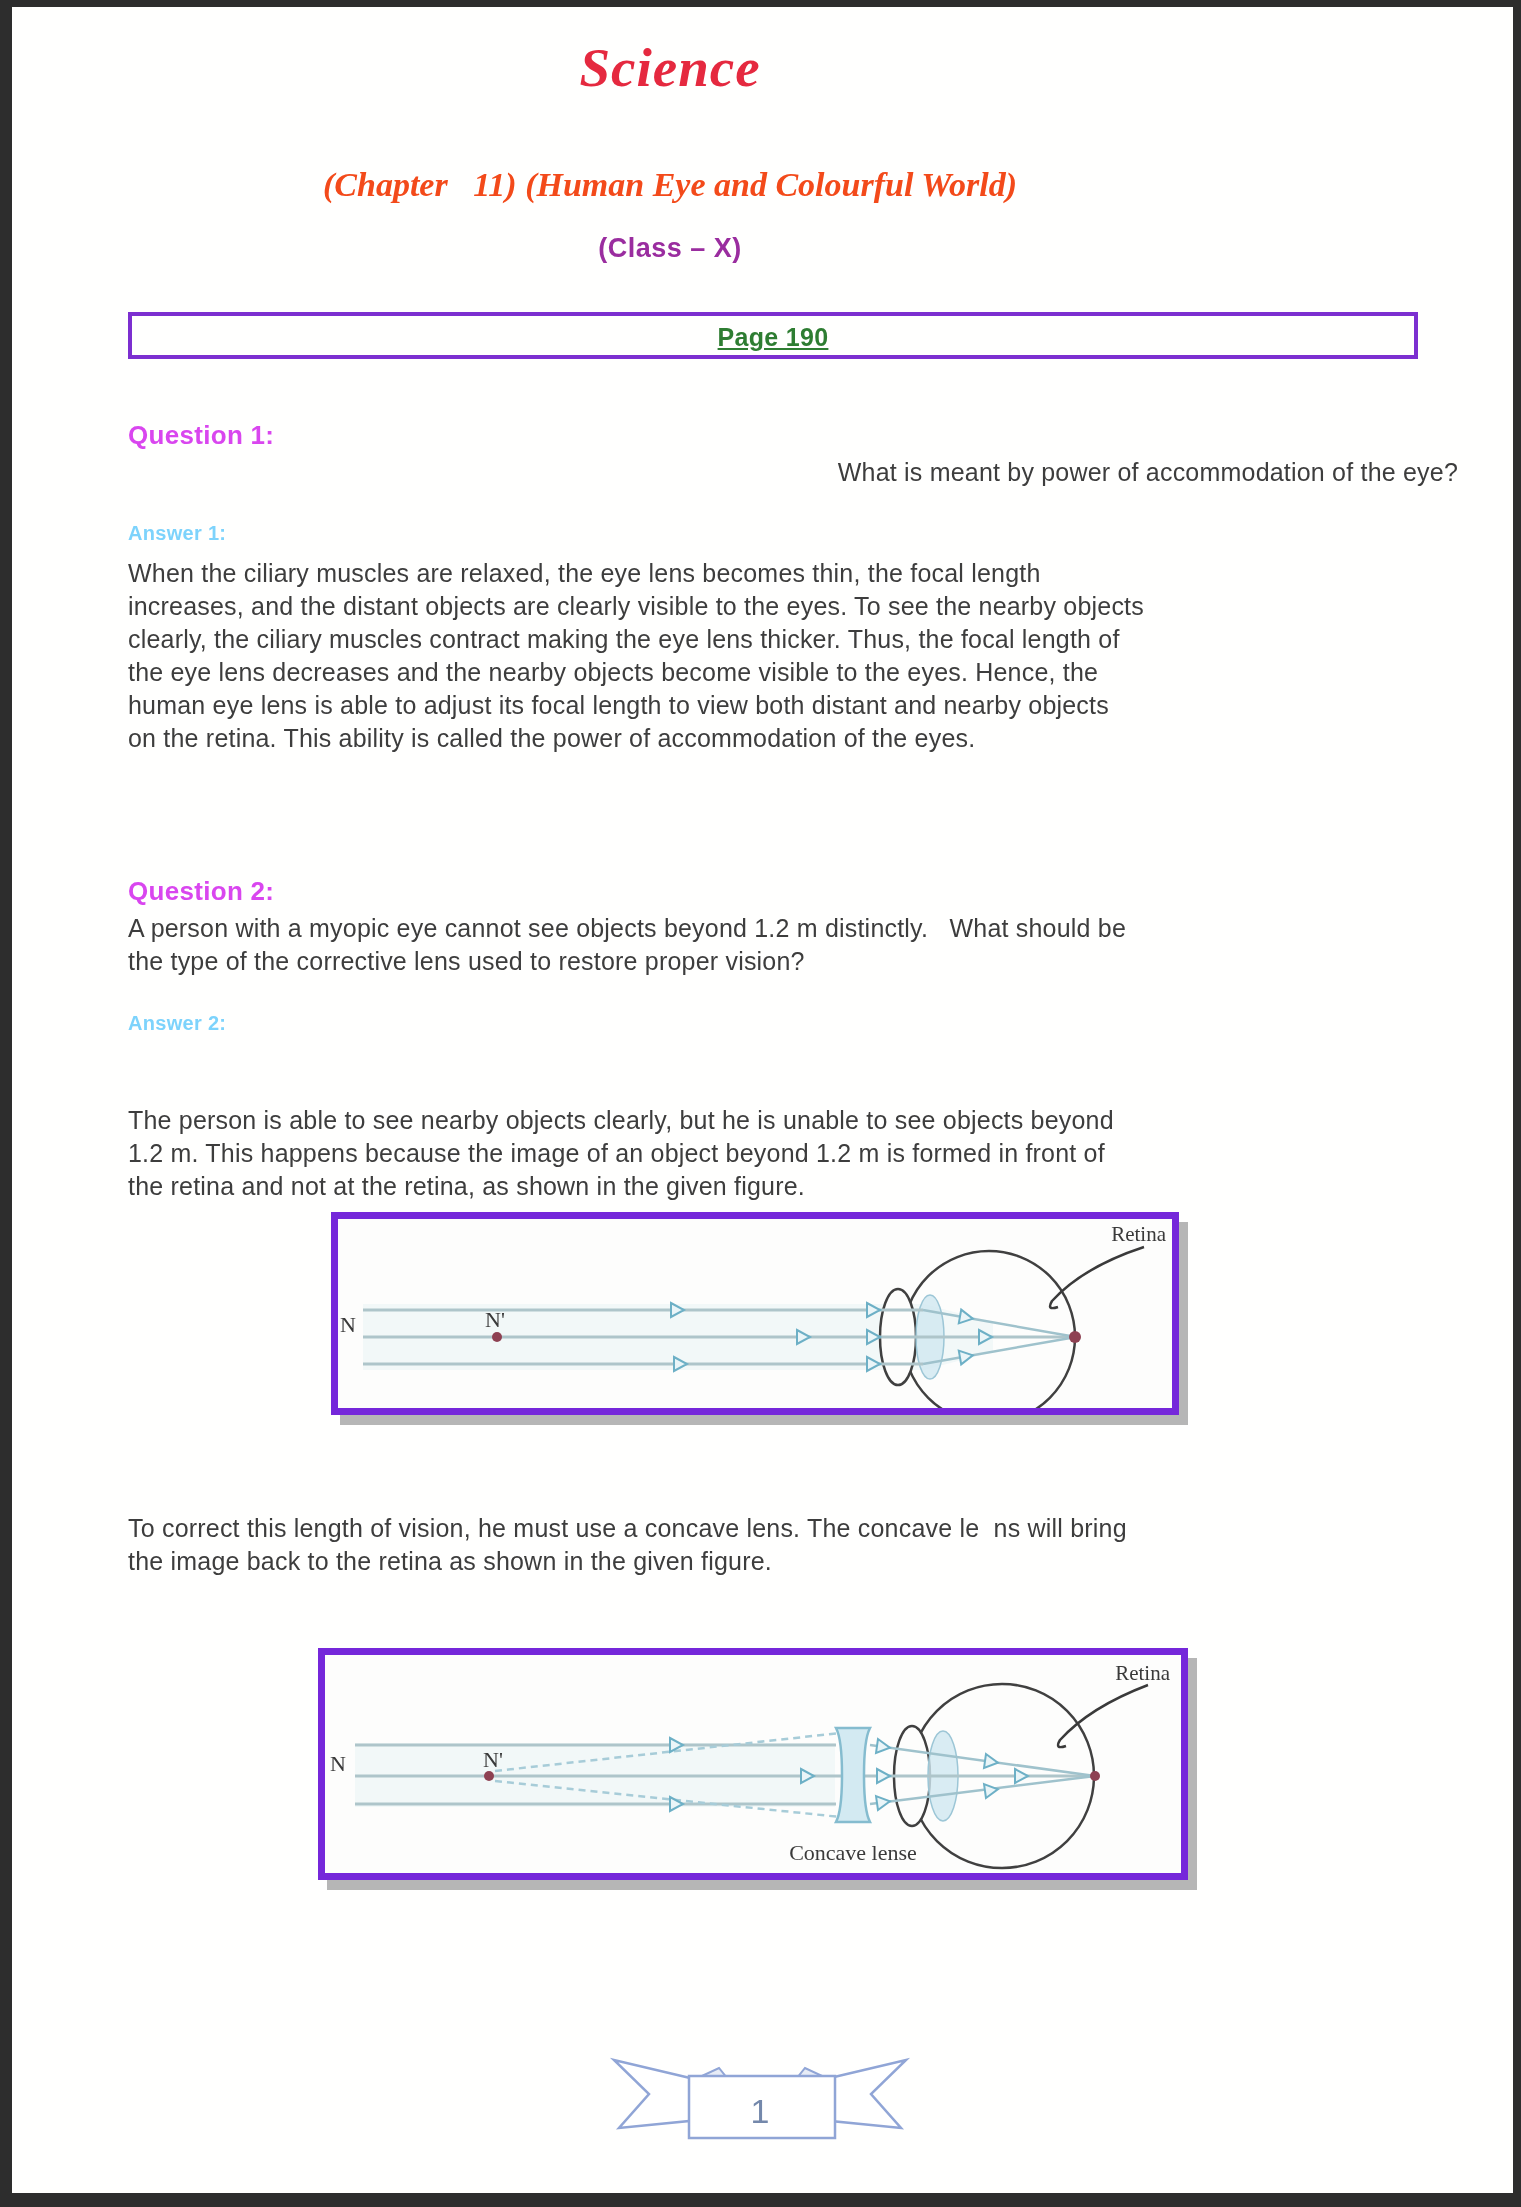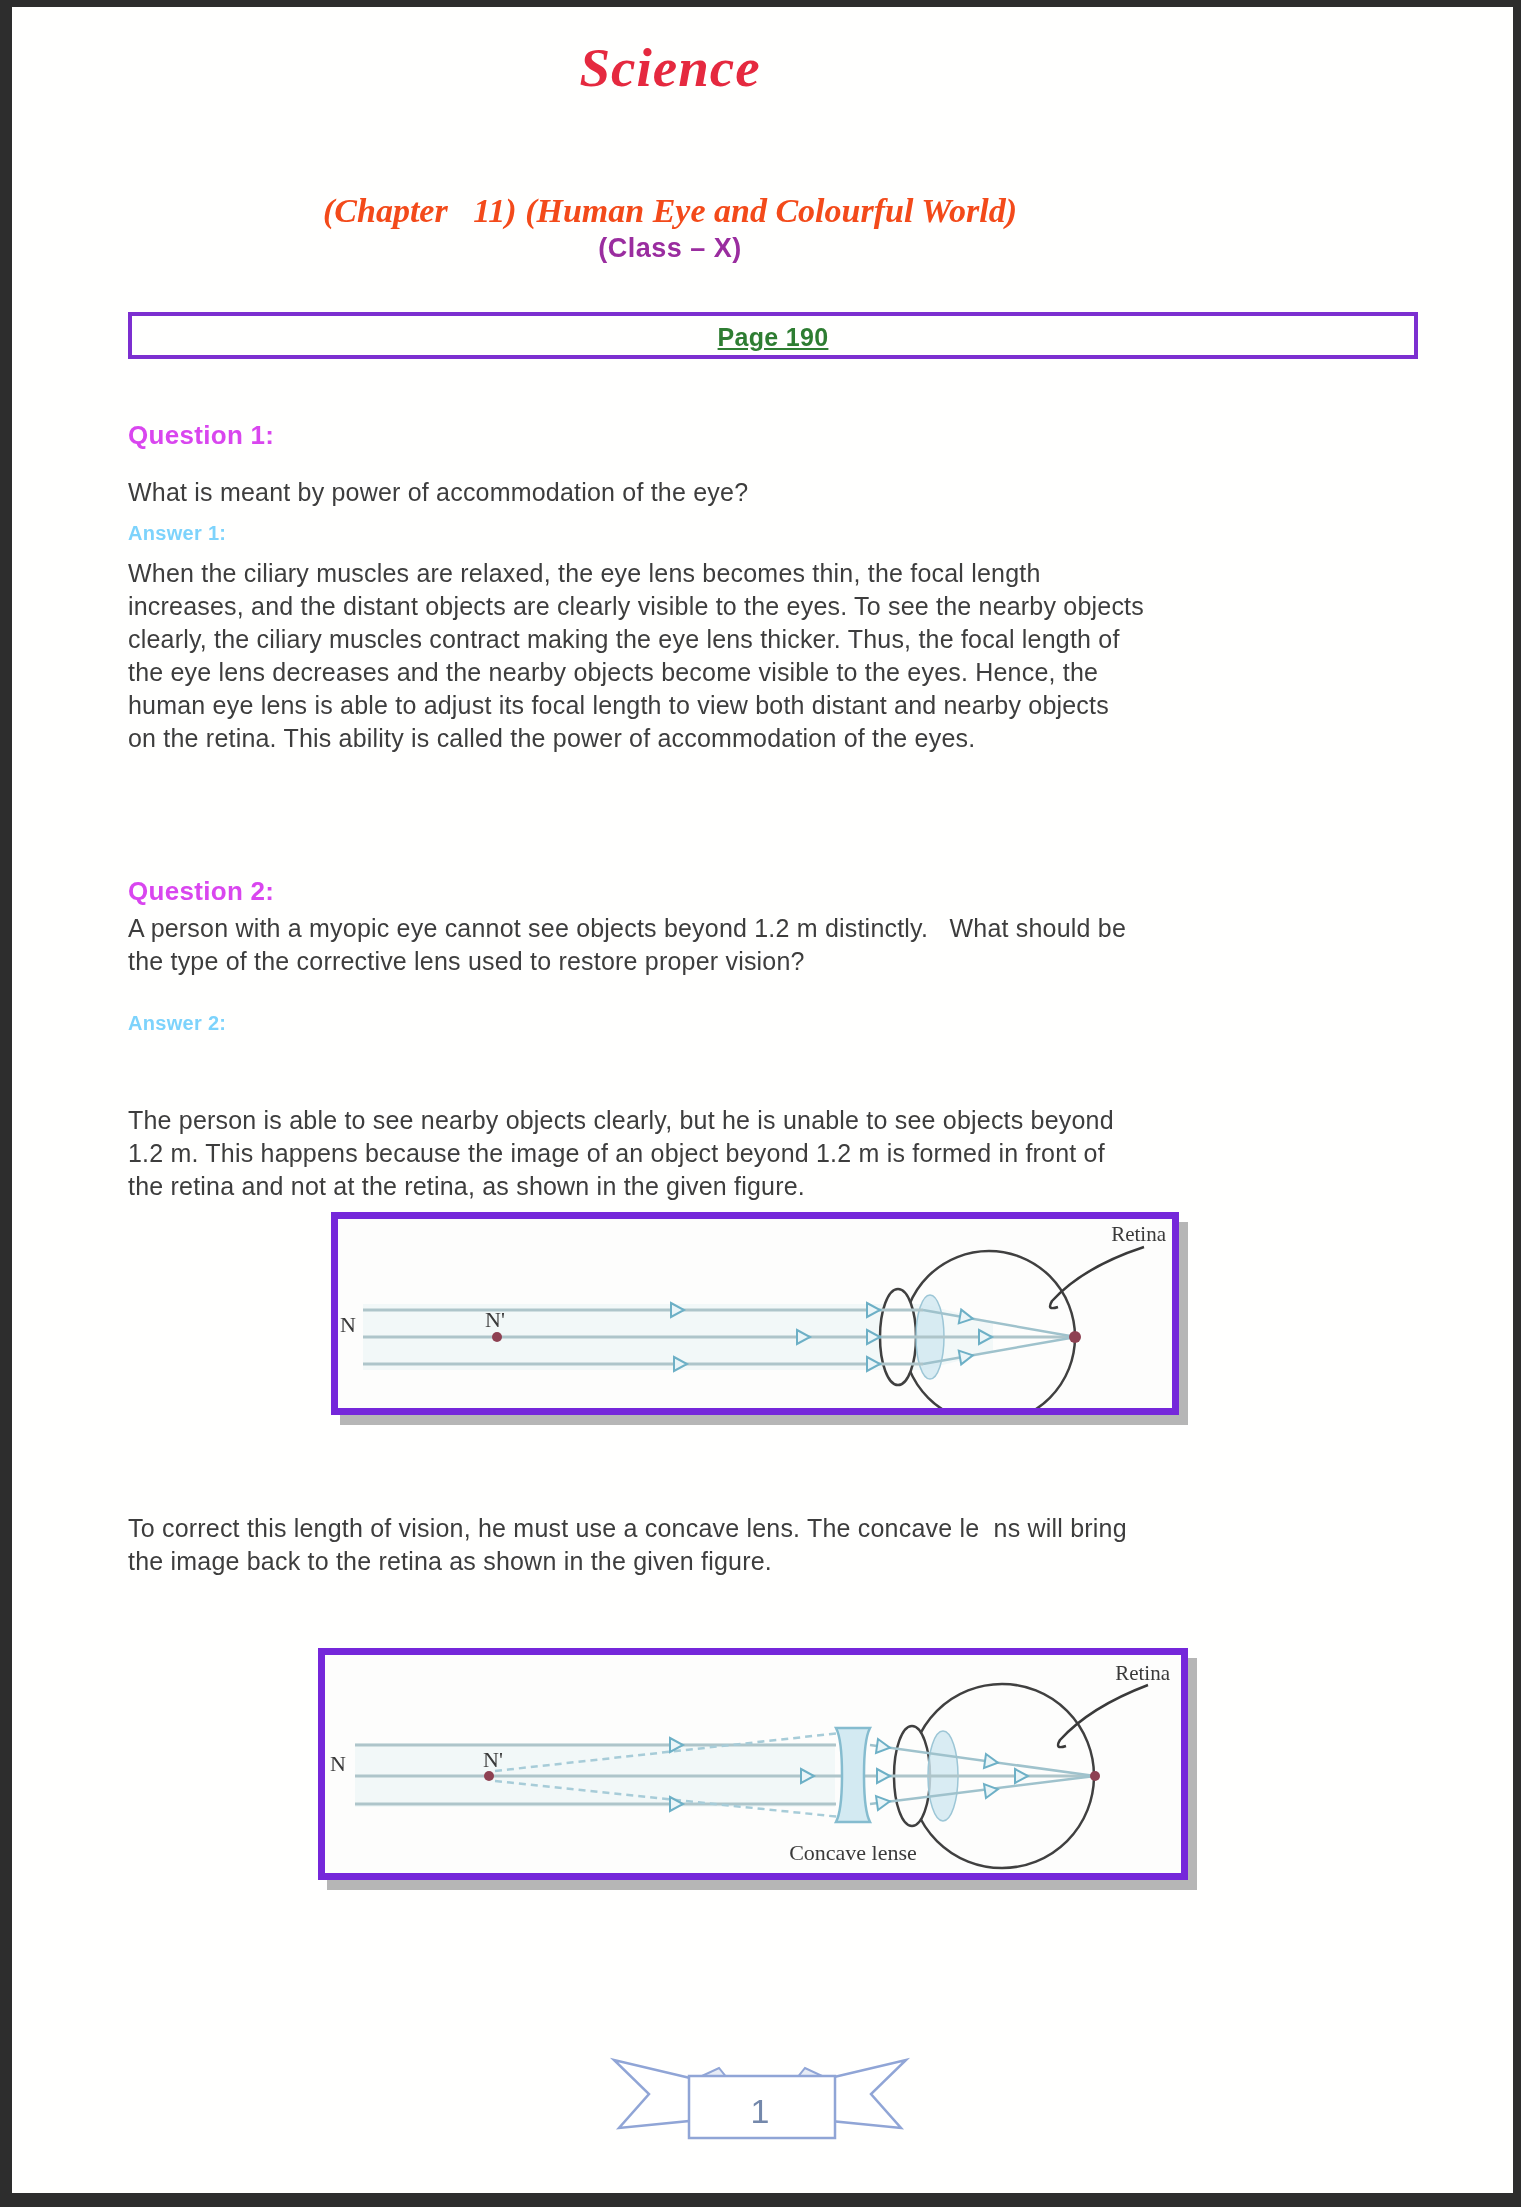--- a/index.html
+++ b/index.html
@@ -10,21 +10,21 @@
   }
   .page{position:absolute;left:12px;top:7px;right:8px;bottom:14px;background:#fffffe;}
   .abs{position:absolute;}
   .centered{left:0;width:1340px;text-align:center;}
   .title{
     font-family:"Liberation Serif",serif;font-style:italic;font-weight:bold;
     font-size:55px;color:#e5293f;letter-spacing:1px;
   }
   .subtitle{
     font-family:"Liberation Serif",serif;font-style:italic;font-weight:bold;
-    font-size:34px;color:#f34a1a;white-space:pre;margin-top:26px;
+    font-size:34px;color:#f34a1a;white-space:pre;
   }
   .classline{font-weight:bold;font-size:27px;color:#9a2d9f;letter-spacing:.5px;}
   .banner{
     left:112px;top:312px;width:1282px;height:39px;
     border:4px solid #7c2fd0;background:#fffffe;text-align:center;margin-left:16px;
   }
   .banner span{
     display:inline-block;margin-top:7px;font-size:25px;font-weight:bold;
     color:#2e7d32;text-decoration:underline;letter-spacing:.3px;
   }
@@ -59,21 +59,21 @@
 
 <div class="abs centered title" style="top:36px;">Science</div>
 <div class="abs centered subtitle" style="top:166px;">(Chapter   11) (Human Eye and Colourful World)</div>
 <div class="abs centered classline" style="top:233px;">(Class – X)</div>
 
 <div class="abs banner">
   <span>Page 190</span>
 </div>
 
 <div class="abs qhead" style="left:128px;top:420px;">Question 1:</div>
-<div class="abs body-text" style="top:476px;">What is meant by power of accommodation of the eye?</div>
+<div class="abs body-text" style="top:456px;text-align:right;">What is meant by power of accommodation of the eye?</div>
 <div class="abs ahead" style="left:128px;top:522px;">Answer 1:</div>
 <div class="abs body-text" style="top:557px;">When the ciliary muscles are relaxed, the eye lens becomes thin, the focal length
 increases, and the distant objects are clearly visible to the eyes. To see the nearby objects
 clearly, the ciliary muscles contract making the eye lens thicker. Thus, the focal length of
 the eye lens decreases and the nearby objects become visible to the eyes. Hence, the
 human eye lens is able to adjust its focal length to view both distant and nearby objects
 on the retina. This ability is called the power of accommodation of the eyes.</div>
 
 <div class="abs qhead" style="left:128px;top:876px;">Question 2:</div>
 <div class="abs body-text" style="top:912px;">A person with a myopic eye cannot see objects beyond 1.2 m distinctly.   What should be

